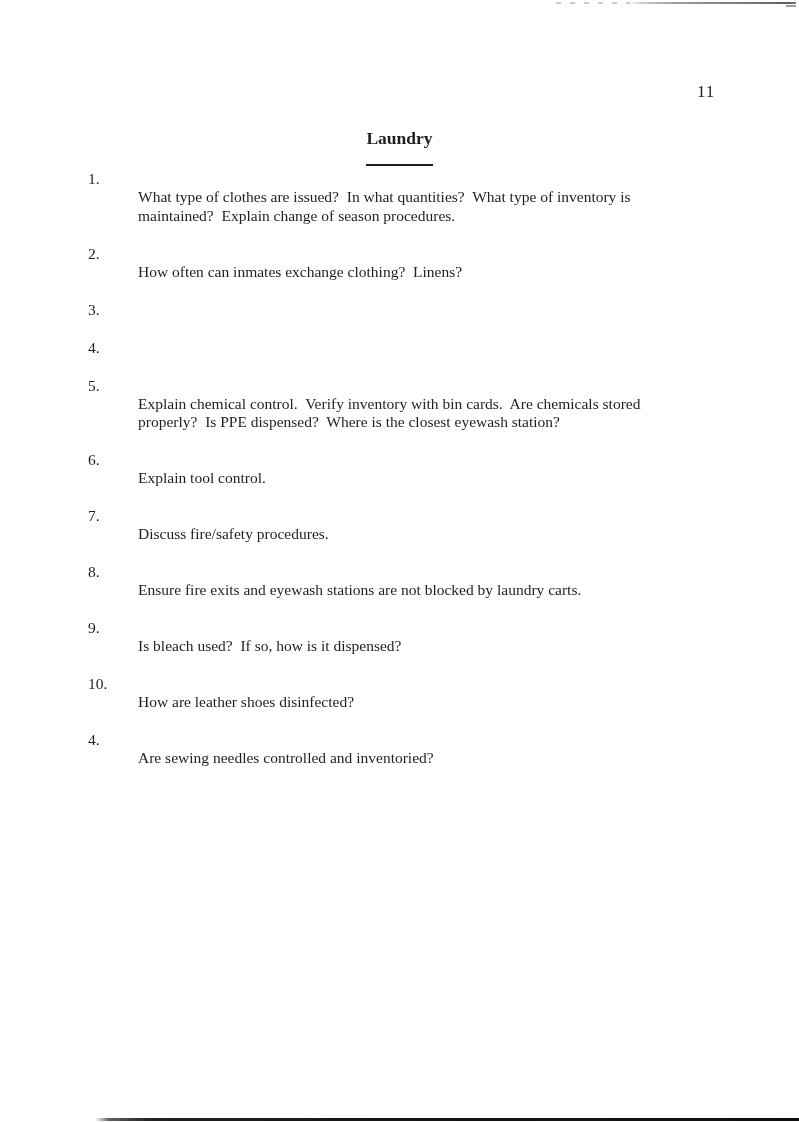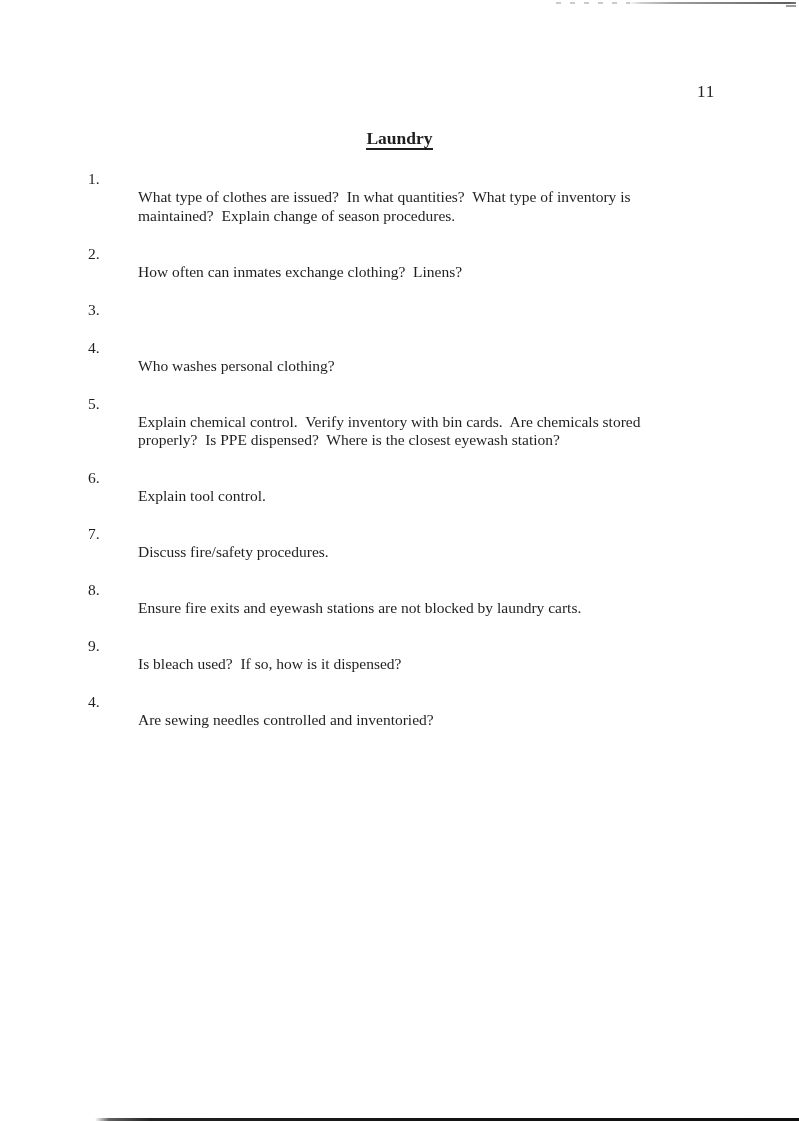--- a/index.html
+++ b/index.html
@@ -75,21 +75,21 @@
     left: 0;
     width: 100%;
     text-align: center;
   }
   .title-text {
     display: inline-block;
     font-size: 17.5px;
     font-weight: bold;
     line-height: 18px;
     border-bottom: 2px solid #1f1f1f;
-    padding-bottom: 1px;
+    padding-bottom: 17px;
   }
   .question-list {
     position: absolute;
     top: 170px;
     left: 88px;
     width: 650px;
   }
   .question-item {
     display: flex;
     margin-bottom: 19.5px;
@@ -132,21 +132,20 @@
     <div class="q-num">2.</div>
     <div class="q-text">How often can inmates exchange clothing?  Linens?</div>
   </div>
 
   <div class="question-item">
     <div class="q-num">3.</div>
   </div>
 
   <div class="question-item">
     <div class="q-num">4.</div>
-    <div class="q-text">Who washes personal clothing?</div>
   </div>
 
   <div class="question-item">
     <div class="q-num">5.</div>
     <div class="q-text">Explain chemical control.  Verify inventory with bin cards.  Are chemicals stored
 properly?  Is PPE dispensed?  Where is the closest eyewash station?</div>
   </div>
 
   <div class="question-item">
     <div class="q-num">6.</div>
@@ -161,20 +160,24 @@
   <div class="question-item">
     <div class="q-num">8.</div>
     <div class="q-text">Ensure fire exits and eyewash stations are not blocked by laundry carts.</div>
   </div>
 
   <div class="question-item">
     <div class="q-num">9.</div>
     <div class="q-text">Is bleach used?  If so, how is it dispensed?</div>
   </div>
 
+  <div class="question-item">
+    <div class="q-num">10.</div>
+    <div class="q-text">How are leather shoes disinfected?</div>
+  </div>
 
   <div class="question-item">
     <div class="q-num">4.</div>
     <div class="q-text">Are sewing needles controlled and inventoried?</div>
   </div>
 </div>
 
 <div class="scan-artifact-bottom"></div>
 
 </body></html>

